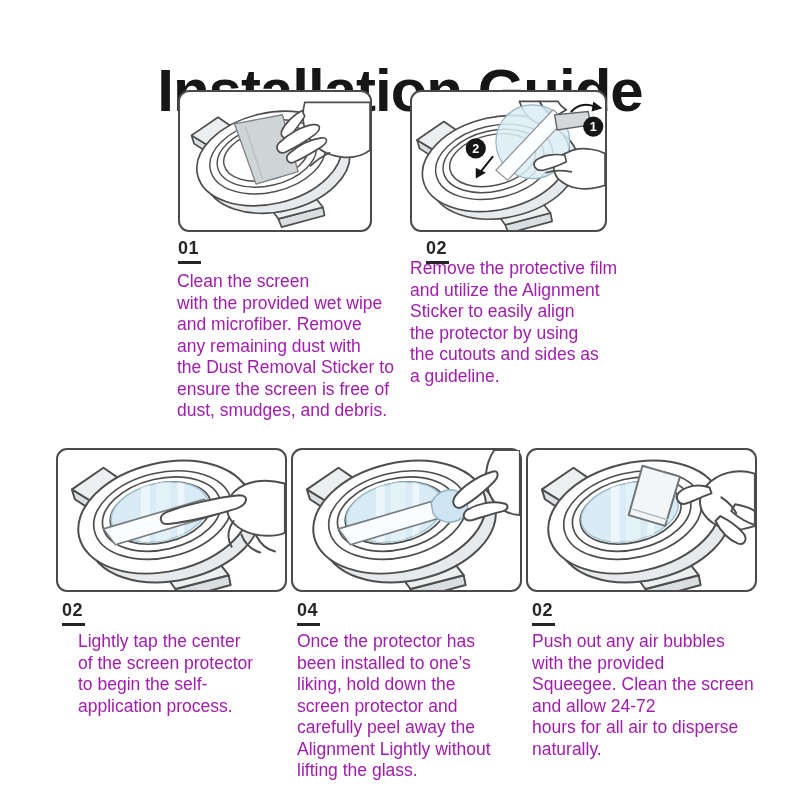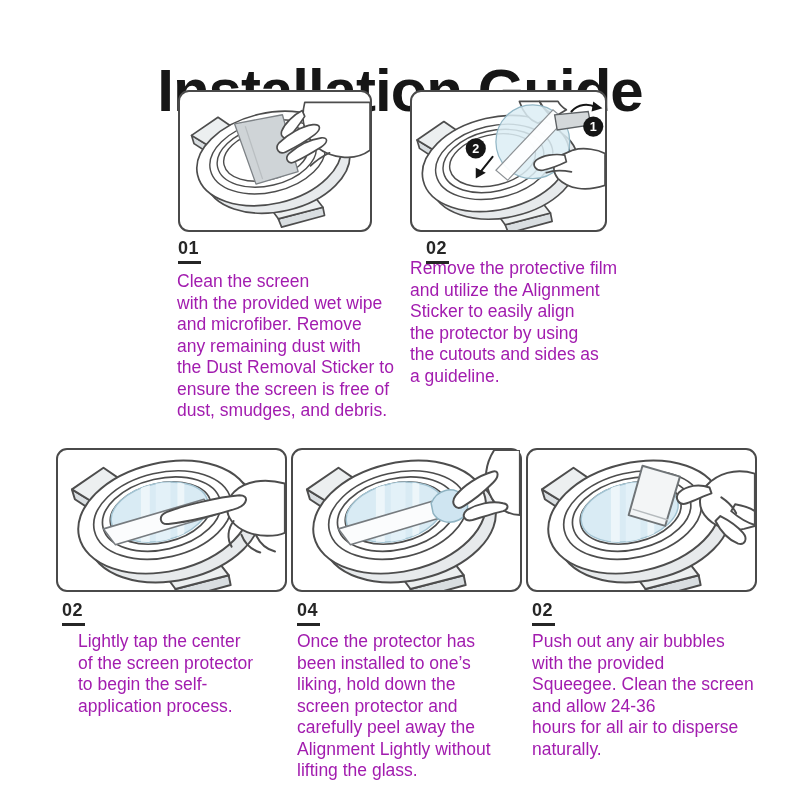--- a/index.html
+++ b/index.html
@@ -223,18 +223,18 @@
           <path d="M190 72 C195 82 203 91 213 95 C220 97 223 90 218 84 C211 76 201 70 195 67 Z"></path>
           <path d="M206 62 C214 69 223 74 230 76 L230 62 C224 58 216 56 210 55 Z"></path>
           <path d="M196 48 C202 52 208 58 211 64" fill="none"></path>
         </g>
       </svg>
     </div>
     <div class="step-label" id="label-5">02</div>
     <div class="step-text" id="text-5">Push out any air bubbles
 with the provided
 Squeegee. Clean the screen
-and allow 24-36
+and allow 24-72
 hours for all air to disperse
 naturally.</div>
   </section>
 
 </main>
 
 </body></html>

